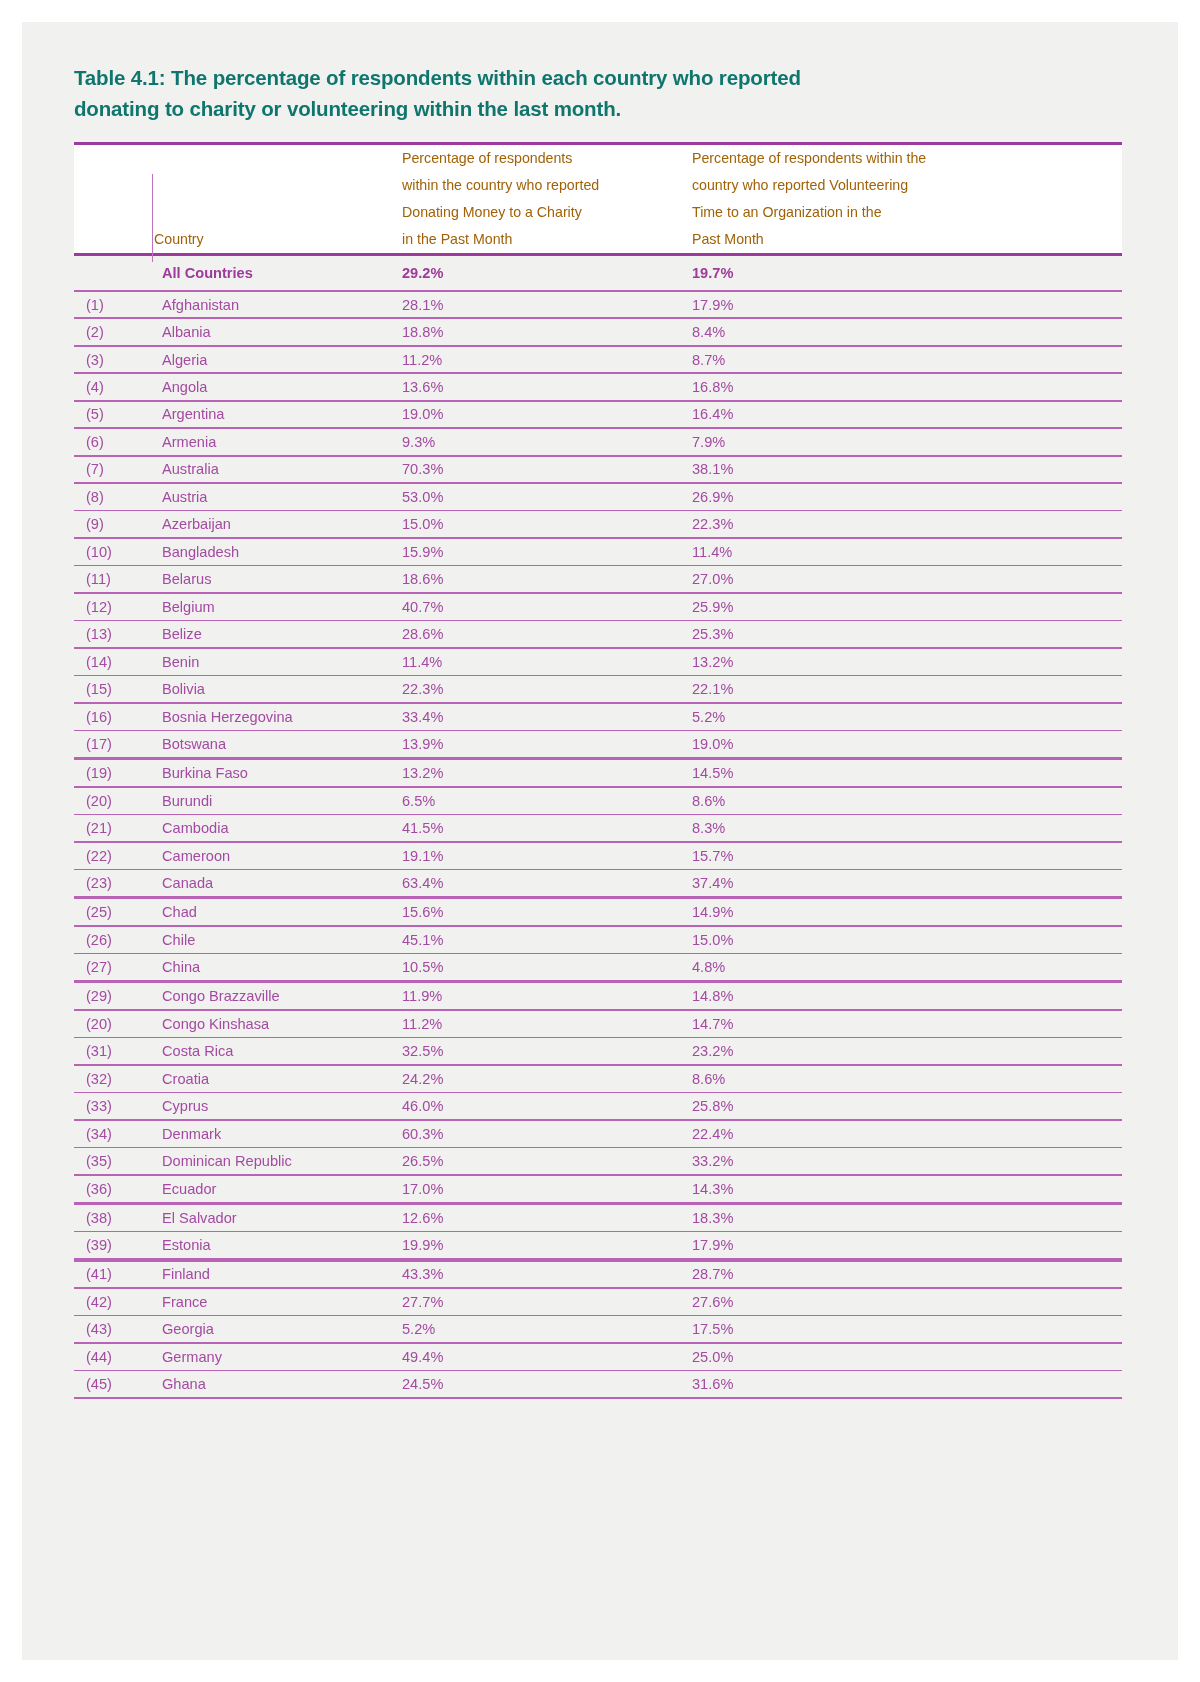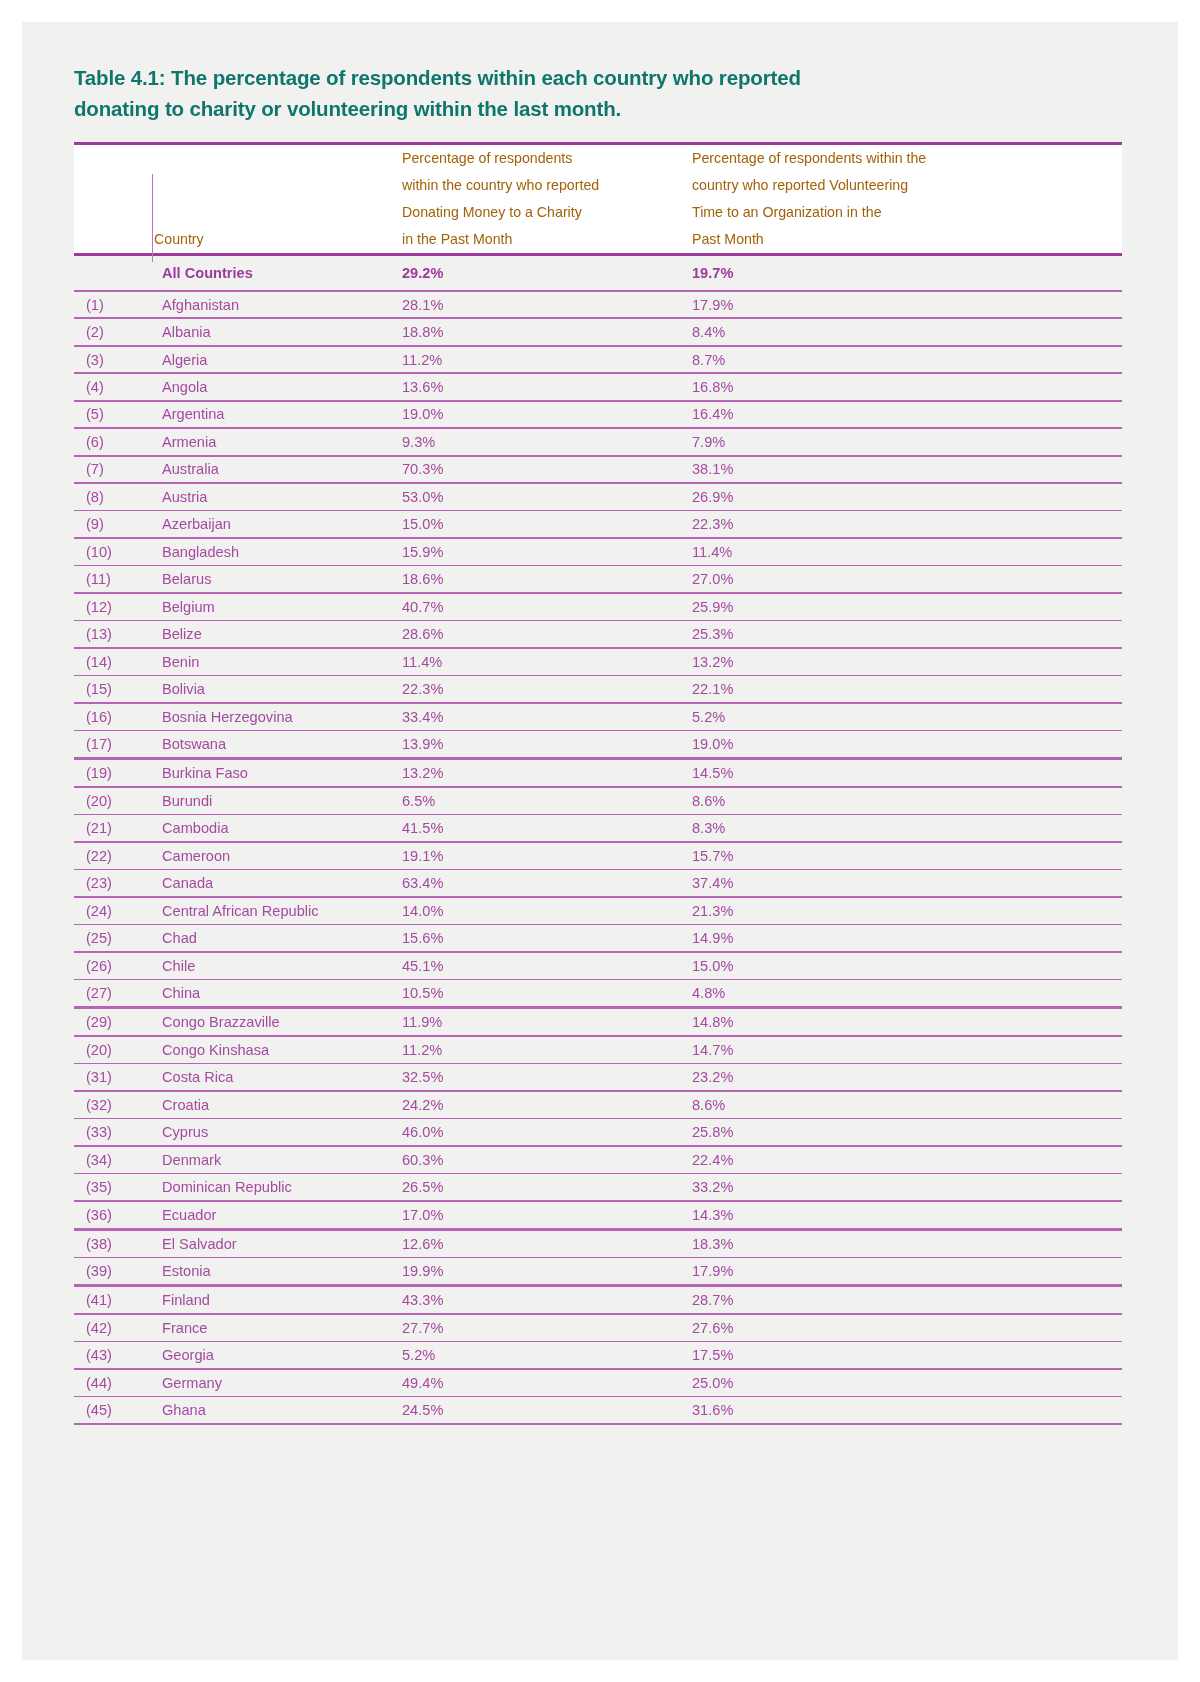--- a/index.html
+++ b/index.html
@@ -367,26 +367,20 @@
           </tr>
           <tr class="row-data">
             <td class="cell-num">(23)</td>
             <td class="cell-name">Canada</td>
             <td class="cell-donate">63.4%</td>
             <td class="cell-vol">37.4%</td>
           </tr>
           <tr class="rule-thin">
             <td colspan="4"></td>
           </tr>
-          <tr class="row-data">
-            <td class="cell-num">(24)</td>
-            <td class="cell-name">Central African Republic</td>
-            <td class="cell-donate">14.0%</td>
-            <td class="cell-vol">21.3%</td>
-          </tr>
           <tr class="rule-thin">
             <td colspan="4"></td>
           </tr>
           <tr class="row-data">
             <td class="cell-num">(25)</td>
             <td class="cell-name">Chad</td>
             <td class="cell-donate">15.6%</td>
             <td class="cell-vol">14.9%</td>
           </tr>
           <tr class="rule-thin">

